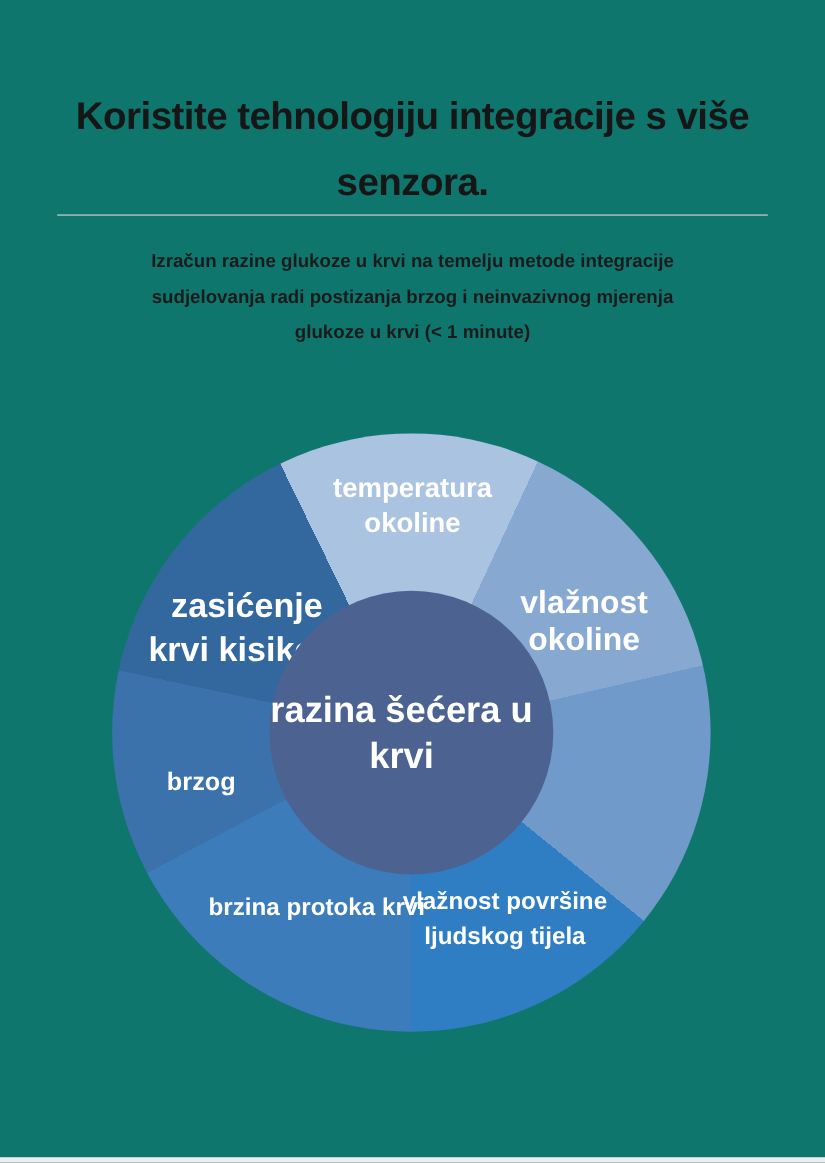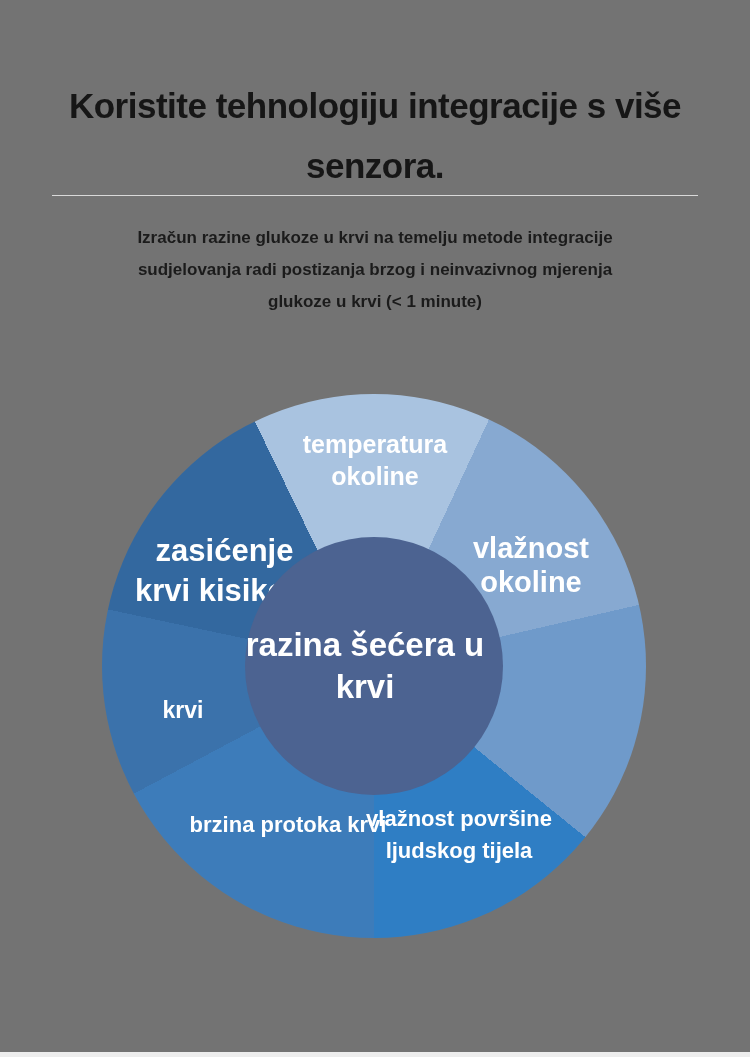--- a/index.html
+++ b/index.html
@@ -1,17 +1,17 @@
 <!DOCTYPE html>
 <html><head>
 <meta charset="utf-8">
 <style>
   html,body{margin:0;padding:0;background:#ffffff;}
   #page{
-    position:relative;width:750px;height:1057px;overflow:hidden;background:#737373;
+    position:relative;width:750px;height:1057px;overflow:hidden;background:#0f766e;
     font-family:"Liberation Sans","DejaVu Sans",sans-serif;
   }
   
   .title{
     position:absolute;top:76px;left:0;width:750px;text-align:center;
     color:#161616;font-weight:700;font-size:35px;line-height:60px;letter-spacing:-0.5px;
   }
   .title .line{white-space:nowrap;}
   .divider{
     position:absolute;top:195px;left:52px;width:646px;height:1px;background:#d9d9d9;
@@ -63,21 +63,21 @@
     <div class="line">sudjelovanja radi postizanja brzog i neinvazivnog mjerenja</div>
     <div class="line">glukoze u krvi (&lt; 1 minute)</div>
   </div>
 
   <div class="wheel" style="background: conic-gradient(from -26deg, rgb(169, 195, 224) 0deg, rgb(169, 195, 224) 51deg, rgb(135, 169, 209) 51deg, rgb(135, 169, 209) 103deg, rgb(111, 154, 202) 103deg, rgb(111, 154, 202) 155deg, rgb(47, 126, 196) 155deg, rgb(47, 126, 196) 206deg, rgb(61, 124, 186) 206deg, rgb(61, 124, 186) 268deg, rgb(59, 114, 171) 268deg, rgb(59, 114, 171) 308deg, rgb(51, 104, 159) 308deg, rgb(51, 104, 159) 360deg);"></div>
 
   <div class="seg-label lbl-amb-temp">temperatura okoline</div>
   <div class="seg-label lbl-amb-hum">vlažnost okoline</div>
   <div class="seg-label lbl-flow">brzina protoka krvi</div>
   <div class="seg-label lbl-skin-hum">vlažnost površine ljudskog tijela</div>
-  <div class="seg-label lbl-pulse">krvi</div>
+  <div class="seg-label lbl-pulse">brzog</div>
   <div class="seg-label lbl-spo2">zasićenje krvi kisikom</div>
 
   <div class="hub" style="background: rgb(76, 99, 145); color: rgb(255, 255, 255);">
     <div class="hub-label">razina šećera u krvi</div>
   </div>
 
   <div class="bottom-strip" style="background: rgb(237, 237, 237);"></div>
 </div>
 
 </body></html>

